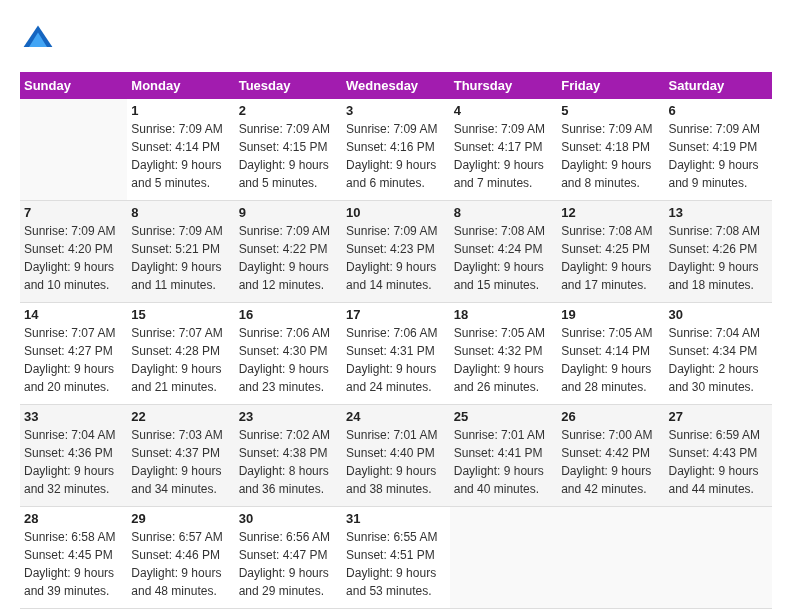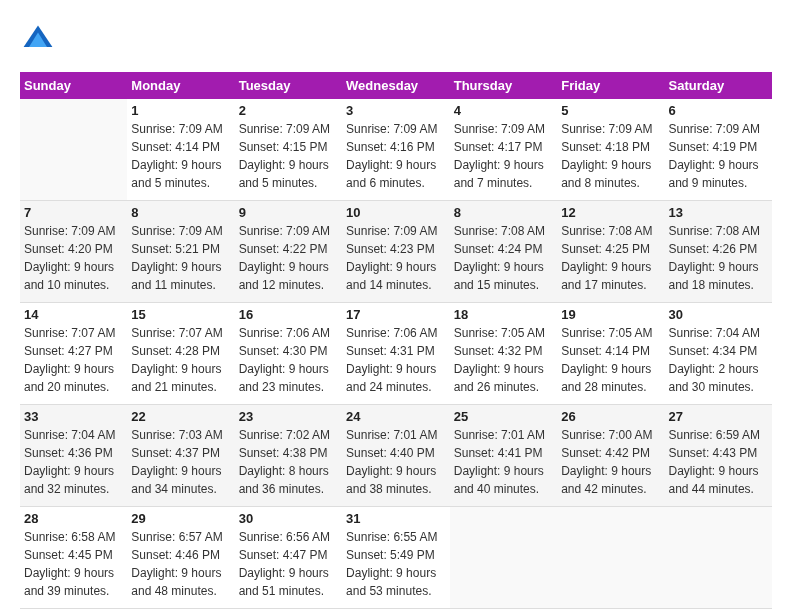--- a/index.html
+++ b/index.html
@@ -359,28 +359,28 @@
             <div>Sunrise: 6:57 AM</div>
             <div>Sunset: 4:46 PM</div>
             <div>Daylight: 9 hours and 48 minutes.</div>
           </div>
         </td>
         <td>
           <span class="day-num">30</span>
           <div class="day-info">
             <div>Sunrise: 6:56 AM</div>
             <div>Sunset: 4:47 PM</div>
-            <div>Daylight: 9 hours and 51 minutes.</div>
+            <div>Daylight: 9 hours and 29 minutes.</div>
           </div>
         </td>
         <td>
           <span class="day-num">31</span>
           <div class="day-info">
             <div>Sunrise: 6:55 AM</div>
-            <div>Sunset: 5:49 PM</div>
+            <div>Sunset: 4:51 PM</div>
             <div>Daylight: 9 hours and 53 minutes.</div>
           </div>
         </td>
         <td class="empty"></td>
         <td class="empty"></td>
         <td class="empty"></td>
       </tr>
     </tbody>
 </table>
 

